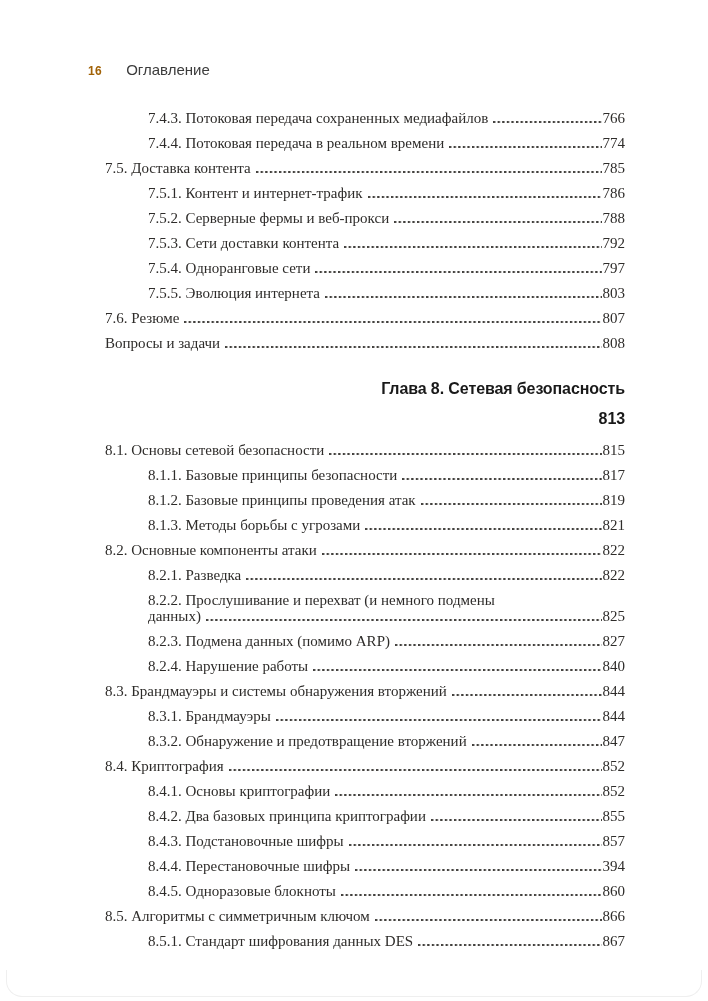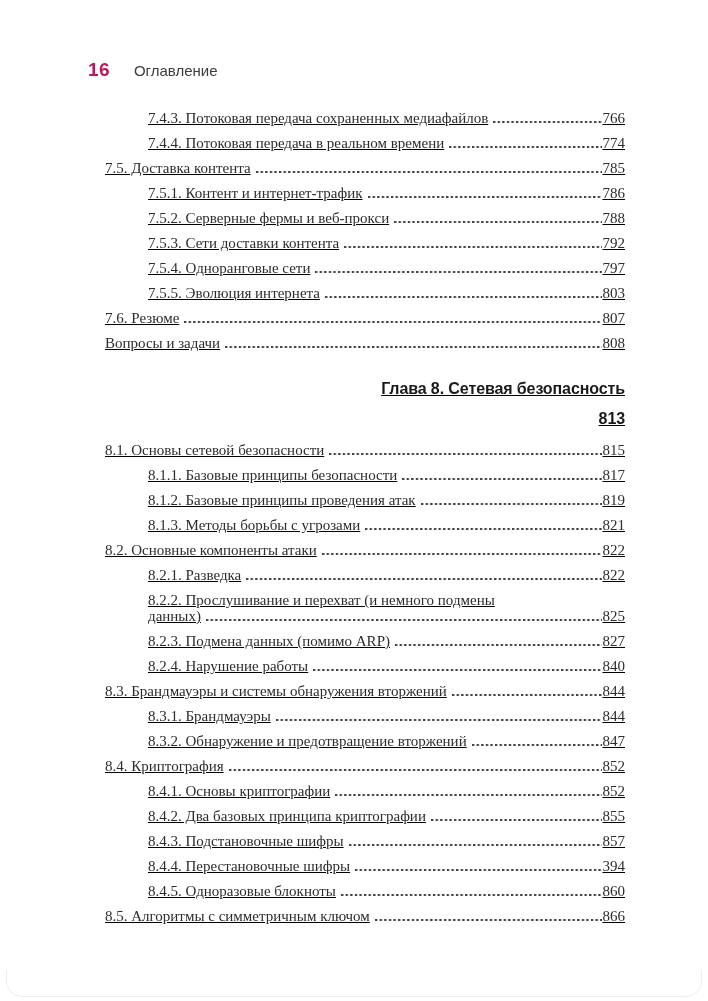--- a/index.html
+++ b/index.html
@@ -20,34 +20,33 @@
     left: 88px;
     top: 62px;
     display: flex;
     align-items: baseline;
     gap: 24px;
     line-height: 16px;
     font-family: "Liberation Sans", sans-serif;
   }
   .folio {
     font-weight: 700;
-    font-size: 19px;
-    color: #be185d;
+    font-size: 12px;
+    color: #a16207;
     letter-spacing: 0.4px;
   }
   .running-title {
     font-size: 15px;
     color: #3c3c3c;
   }
   .toc {
     position: absolute;
     left: 88px;
     top: 110px;
     width: 537px;
-    text-decoration: underline;
   }
   .toc-row {
     display: flex;
     align-items: flex-end;
     font-size: 15px;
     line-height: 16px;
     color: #2e2c2a;
     margin-bottom: 9px;
   }
   .lvl2 { margin-left: 17px; }
@@ -248,16 +247,21 @@
       <div class="toc-row lvl3">
         <span class="toc-label">8.4.5. Одноразовые блокноты</span>
         <span class="leader"></span>
         <span class="toc-page">860</span>
       </div>
       <div class="toc-row lvl2">
         <span class="toc-label">8.5. Алгоритмы с симметричным ключом</span>
         <span class="leader"></span>
         <span class="toc-page">866</span>
       </div>
+      <div class="toc-row lvl3">
+        <span class="toc-label">8.5.1. Стандарт шифрования данных DES</span>
+        <span class="leader"></span>
+        <span class="toc-page">867</span>
+      </div>
     </div>
 
   <div class="page-edge"></div>
 </div>
 
 </body></html>

